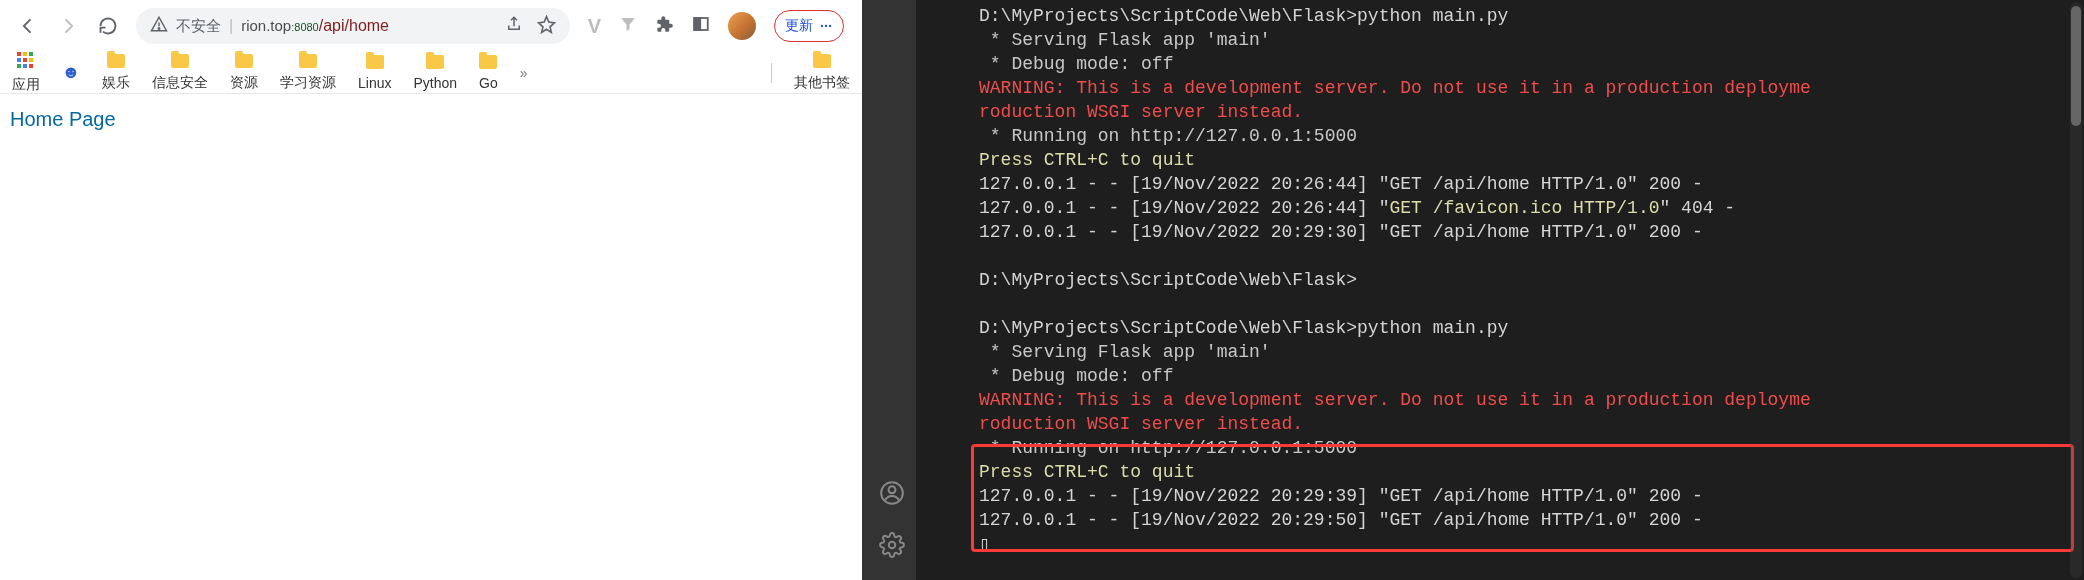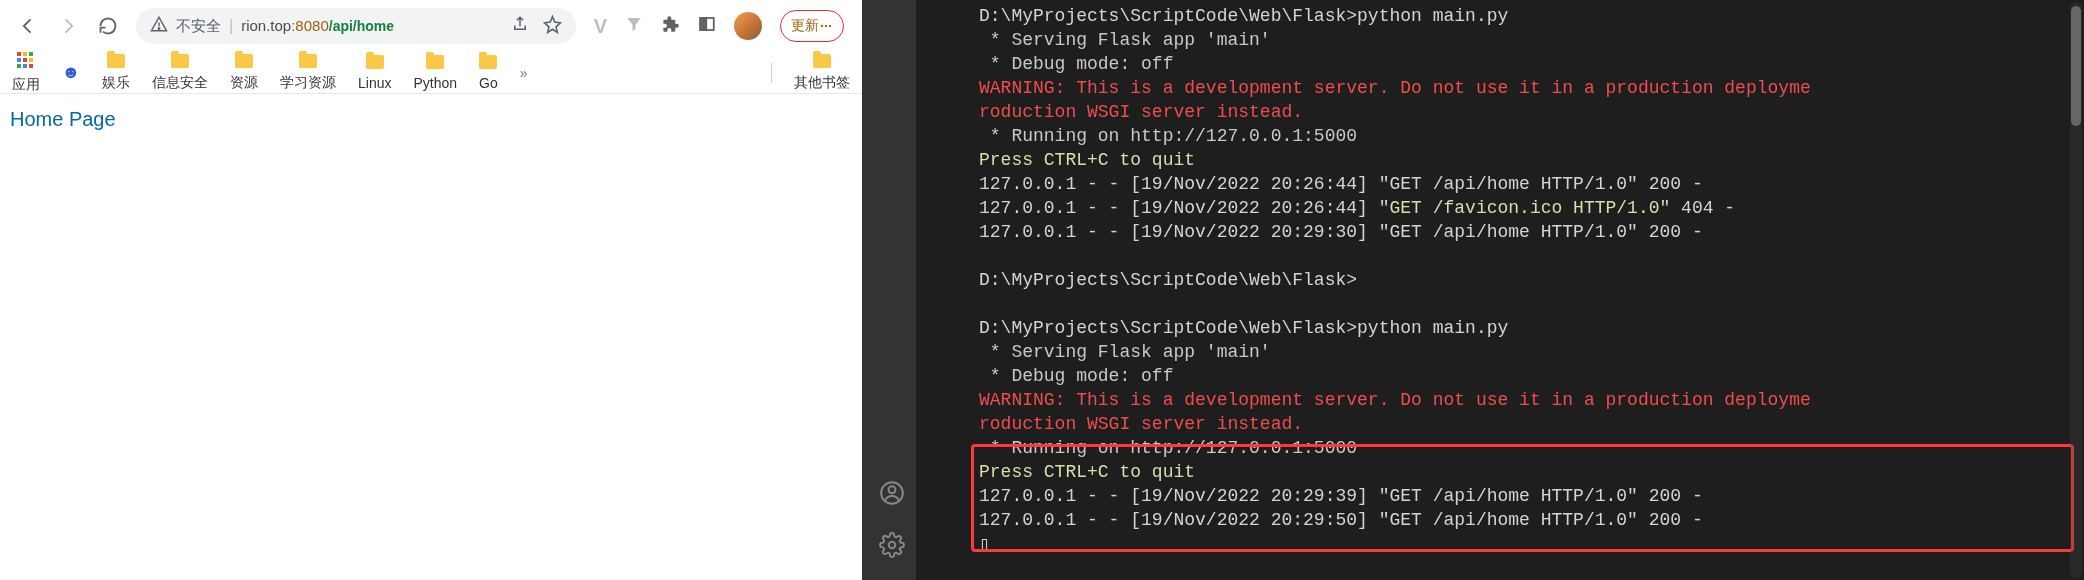--- a/index.html
+++ b/index.html
@@ -6,26 +6,26 @@
   body { width:2084px; height:580px; font-family:"Microsoft YaHei",Arial,sans-serif; display:flex; overflow:hidden; background:#fff; }
   .browser { width:862px; height:580px; display:flex; flex-direction:column; background:#fff; }
   .toolbar { height:52px; display:flex; align-items:center; padding:0 10px; gap:4px; background:#fff; }
   .nav-btn { width:36px; height:36px; display:flex; align-items:center; justify-content:center; border-radius:50%; color:#5f6368; cursor:pointer; }
   .nav-btn.disabled { color:#bdbdbd; }
   .addr-bar { flex:1; height:36px; background:#f1f3f4; border-radius:18px; display:flex; align-items:center; padding:0 14px; gap:8px; margin:0 6px; }
   .warn-icon { color:#5f6368; }
   .warn-text { color:#5f6368; font-size:15px; }
   .addr-sep { color:#bdbdbd; }
   .url-host { color:#4c4c4c; font-size:15px; }
-  .url-port { color:#a16207; font-size:15px; }
-  .url-path { color:#15803d; font-size:14px;font-weight:bold; }
+  .url-port { color:#14532d; font-size:11px; }
+  .url-path { color:#7f1d1d; font-size:16px; }
   .addr-right { margin-left:auto; display:flex; align-items:center; gap:14px; color:#5f6368; }
   .toolbar-icons { display:flex; align-items:center; gap:18px; padding:0 8px; color:#5f6368; }
   .avatar { width:28px; height:28px; border-radius:50%; background:linear-gradient(135deg,#f0a050,#c07030 60%,#806040); }
-  .update-pill { border:1.5px solid #e03030; border-radius:18px; height:32px; display:flex; align-items:center; padding:0 10px; color:#a16207; font-size:14px; }
+  .update-pill { border:1.5px solid #e03030; border-radius:18px; height:32px; display:flex; align-items:center; gap:6px; padding:0 10px; color:#1d4ed8; font-size:14px; }
   .bm-bar { height:42px; display:flex; align-items:center; padding:0 12px; gap:22px; font-size:14px; color:#333; border-bottom:1px solid #e8e8e8; }
   .bm-item { display:flex; align-items:center; gap:6px; cursor:pointer; white-space:nowrap;flex-direction:column; }
   .apps-icon { width:18px; height:18px; display:grid; grid-template-columns:repeat(3,4px); grid-template-rows:repeat(3,4px); gap:2px; }
   .apps-icon span:nth-child(1){background:#ea4335}.apps-icon span:nth-child(2){background:#fbbc05}.apps-icon span:nth-child(3){background:#34a853}
   .apps-icon span:nth-child(4){background:#4285f4}.apps-icon span:nth-child(5){background:#ea4335}.apps-icon span:nth-child(6){background:#fbbc05}
   .apps-icon span:nth-child(7){background:#34a853}.apps-icon span:nth-child(8){background:#4285f4}.apps-icon span:nth-child(9){background:#ea4335}
   .baidu-icon { width:18px; height:18px; color:#2b5fcb; font-weight:bold; display:flex; align-items:center; justify-content:center; font-size:18px; }
   .folder-icon { width:18px; height:14px; background:#f9c846; border-radius:2px; position:relative; }
   .folder-icon::before { content:""; position:absolute; top:-3px; left:0; width:8px; height:4px; background:#f9c846; border-radius:2px 2px 0 0; }
   .bm-overflow{color:#777;}

